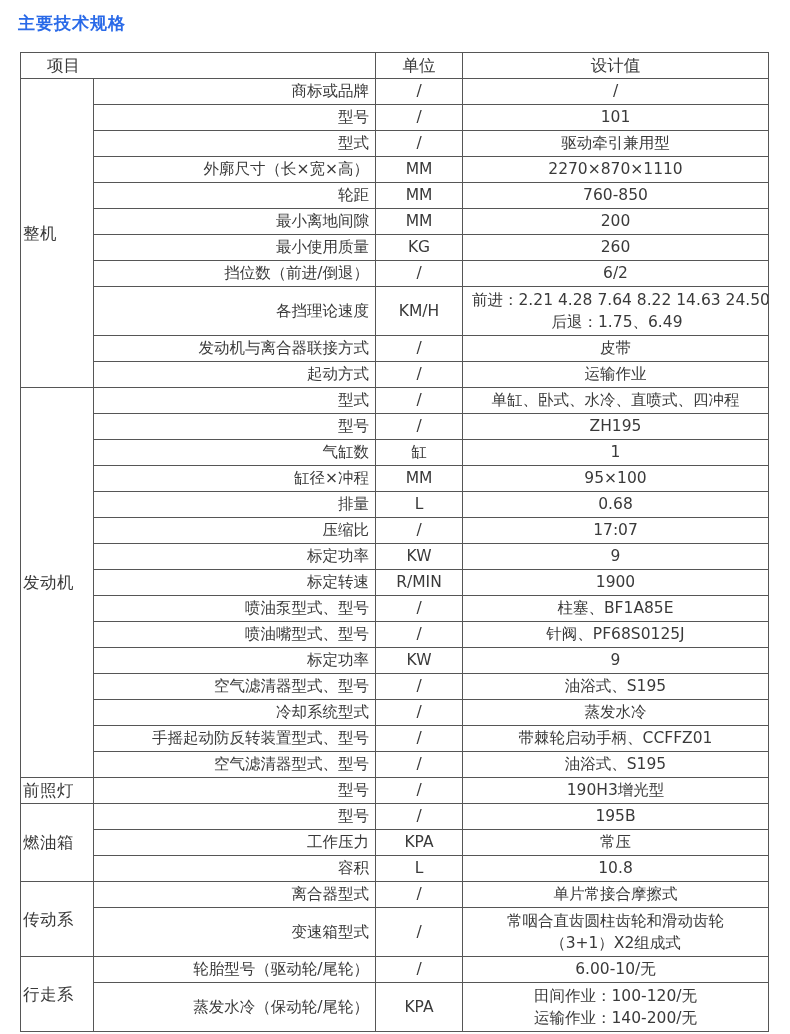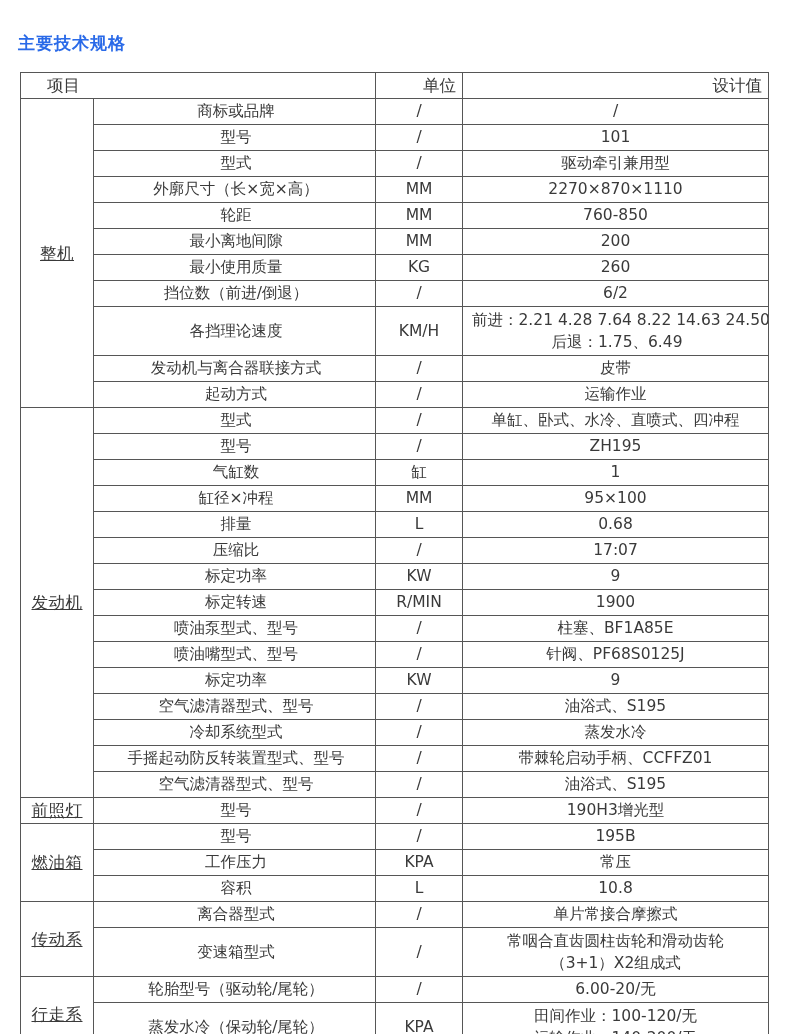--- a/index.html
+++ b/index.html
@@ -44,45 +44,43 @@
   .spec-table th {
     font-size: 16.5px;
     height: 21px;
     border-radius: 13px;
   }
   .spec-table th.th-item {
     text-align: left;
     padding-left: 26px;
   }
   .spec-table th.th-unit, .spec-table th.th-value {
-    text-align: right;
+    text-align: center;
   }
   .spec-table td { height: 26px; }
   td.group-cell {
-    text-align: center;
     vertical-align: middle;
     font-size: 16.5px;
     letter-spacing: 0.5px;
     padding: 2px 2px;
-    text-decoration: underline;
   }
   td.item-cell {
-    text-align: center;
+    text-align: right;
     padding-left: 9px;
   }
   td.unit-cell { text-align: center; }
   td.value-cell { text-align: center; }
   td.value-cell.align-left { text-align: center; padding-left: 9px; }
   td.value-cell div { line-height: 22px; }
 </style>
 </head>
 <body>
 
 <div class="page">
-  <h1 class="title" style="color: rgb(42, 106, 232); margin-top: 20px;">主要技术规格</h1>
+  <h1 class="title" style="color: rgb(42, 106, 232);">主要技术规格</h1>
 
   <table class="spec-table">
     <colgroup>
       <col style="width:73px">
       <col style="width:282px">
       <col style="width:87px">
       <col style="width:306px">
     </colgroup>
     <thead>
       <tr>
@@ -260,21 +258,21 @@
           <td class="unit-cell">/</td>
           <td class="value-cell">
             <div>常咽合直齿圆柱齿轮和滑动齿轮</div>
             <div>（3+1）X2组成式</div>
           </td>
         </tr>
         <tr>
           <td class="group-cell" rowspan="2">行走系</td>
           <td class="item-cell">轮胎型号（驱动轮/尾轮）</td>
           <td class="unit-cell">/</td>
-          <td class="value-cell">6.00-20/无</td>
+          <td class="value-cell">6.00-10/无</td>
         </tr>
         <tr>
           <td class="item-cell">蒸发水冷（保动轮/尾轮）</td>
           <td class="unit-cell">KPA</td>
           <td class="value-cell">
             <div>田间作业：100-120/无</div>
             <div>运输作业：140-200/无</div>
           </td>
         </tr>
       </tbody>

